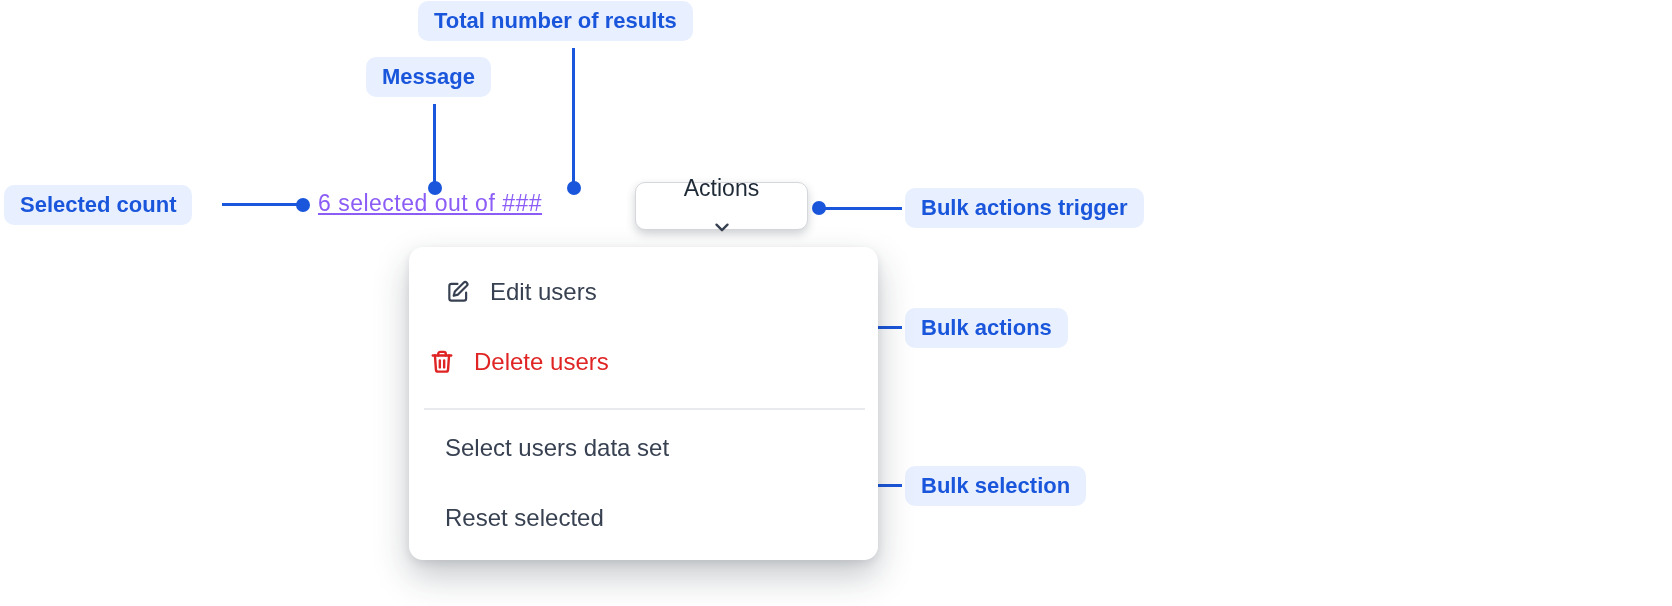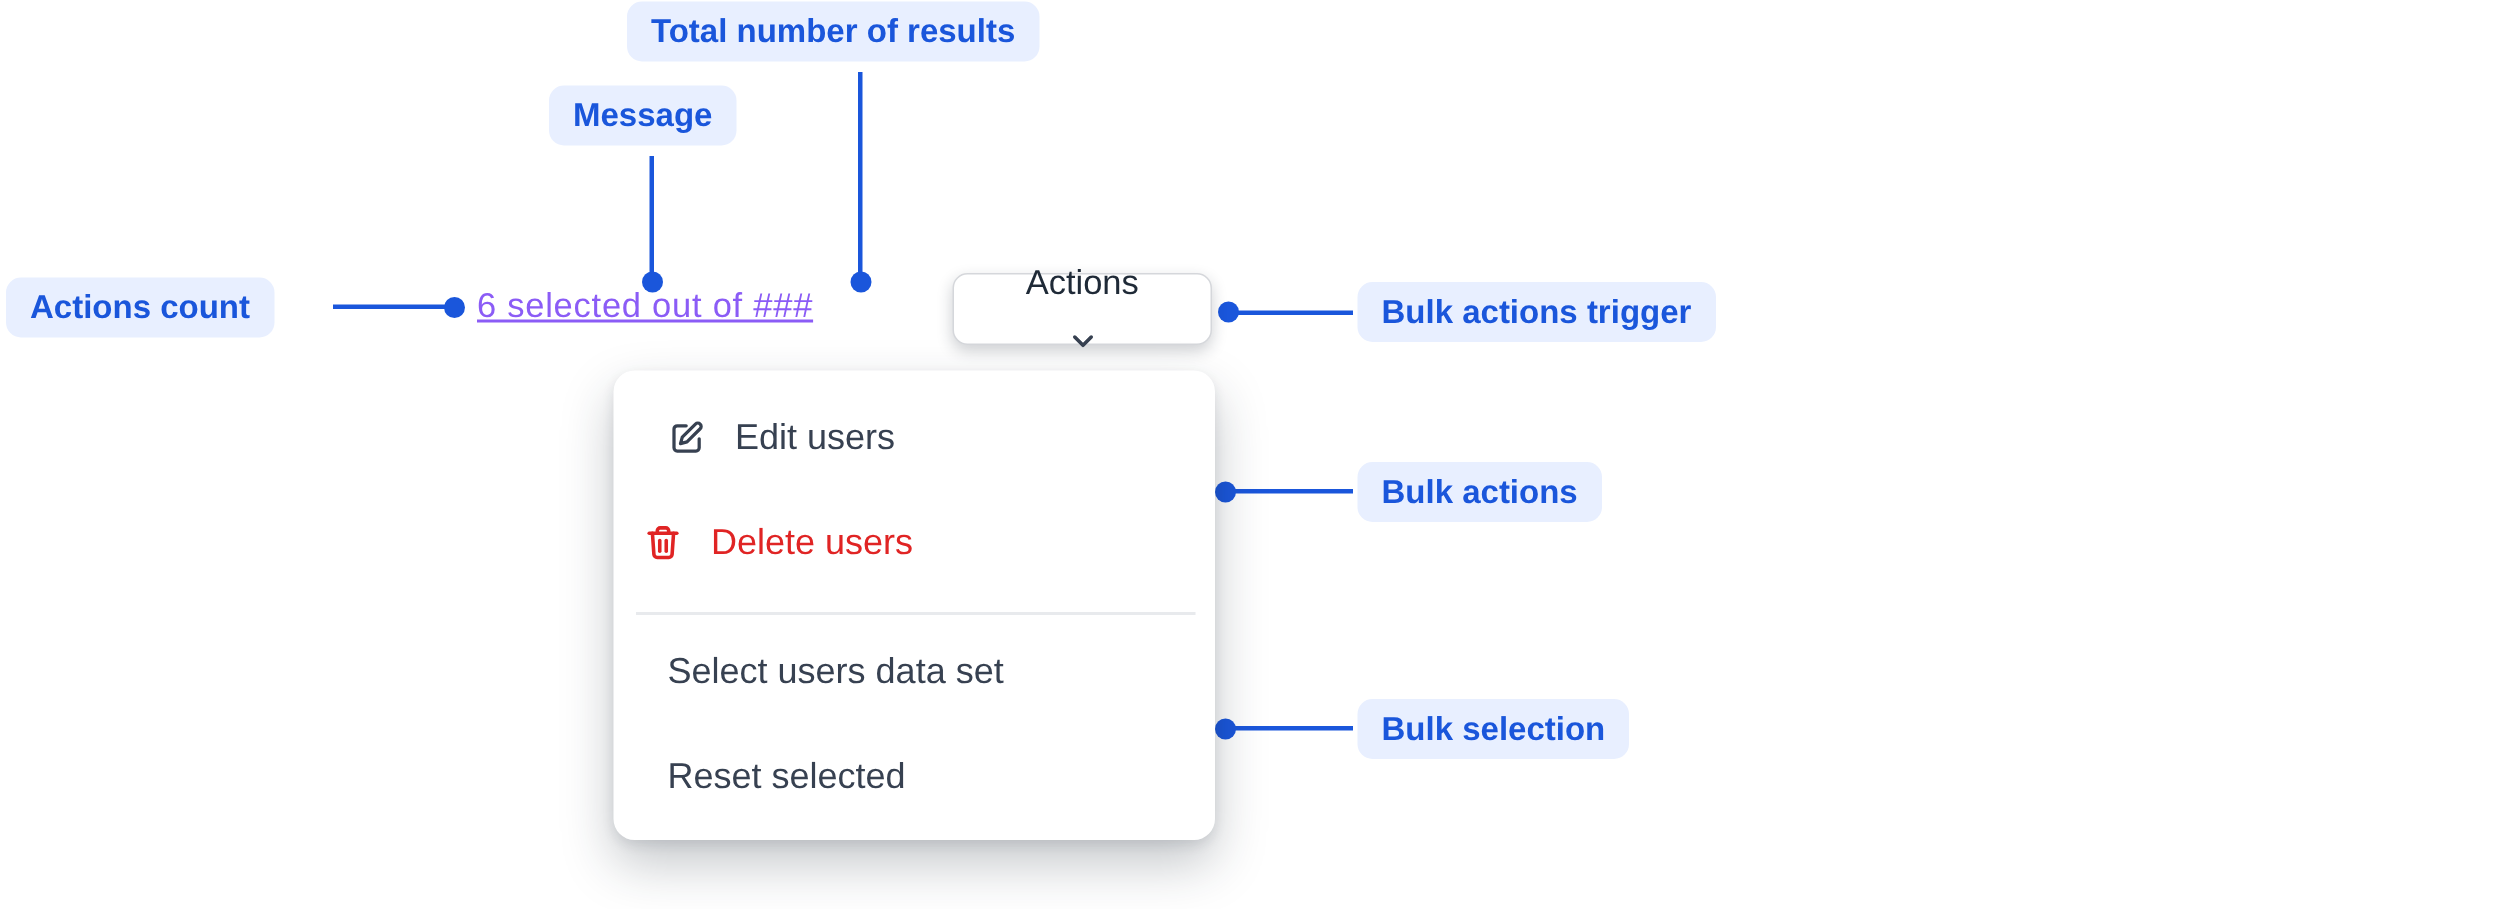--- a/index.html
+++ b/index.html
@@ -61,21 +61,21 @@
     cursor: pointer;
     box-shadow: 0 4px 10px rgba(31, 41, 55, 0.22);
     flex-direction: column;
   }
   .actions-btn svg { display: block; }
 
   
   .dropdown {
     position: absolute;
     left: 409px; top: 247px;
-    width: 401px; height: 313px;
+    width: 469px; height: 313px;
     background: #ffffff;
     border-radius: 14px;
     box-shadow: 0 16px 34px rgba(31, 41, 55, 0.26), 0 3px 8px rgba(31, 41, 55, 0.10);
   }
   .menu-item {
     position: absolute;
     left: 0; right: 0;
     height: 56px;
     display: flex;
     align-items: center;
@@ -98,21 +98,21 @@
 </style>
 </head>
 <body>
 
 <div class="canvas">
 
   <div class="pill" style="left:418px; top:1px;">Total number of results</div>
 
   <div class="pill" style="left:366px; top:57px;">Message</div>
 
-  <div class="pill" style="left:4px; top:185px;">Actions count</div>
+  <div class="pill" style="left:4px; top:185px;">Selected count</div>
 
   <div class="pill" style="left:905px; top:188px;">Bulk actions trigger</div>
 
   <div class="pill" style="left:905px; top:308px;">Bulk actions</div>
 
   <div class="pill" style="left:905px; top:466px;">Bulk selection</div>
 
   <div class="line v" style="left:572px; top:48px; height:134px;"></div>
   <div class="dot" style="left:567px; top:181px;"></div>
 

